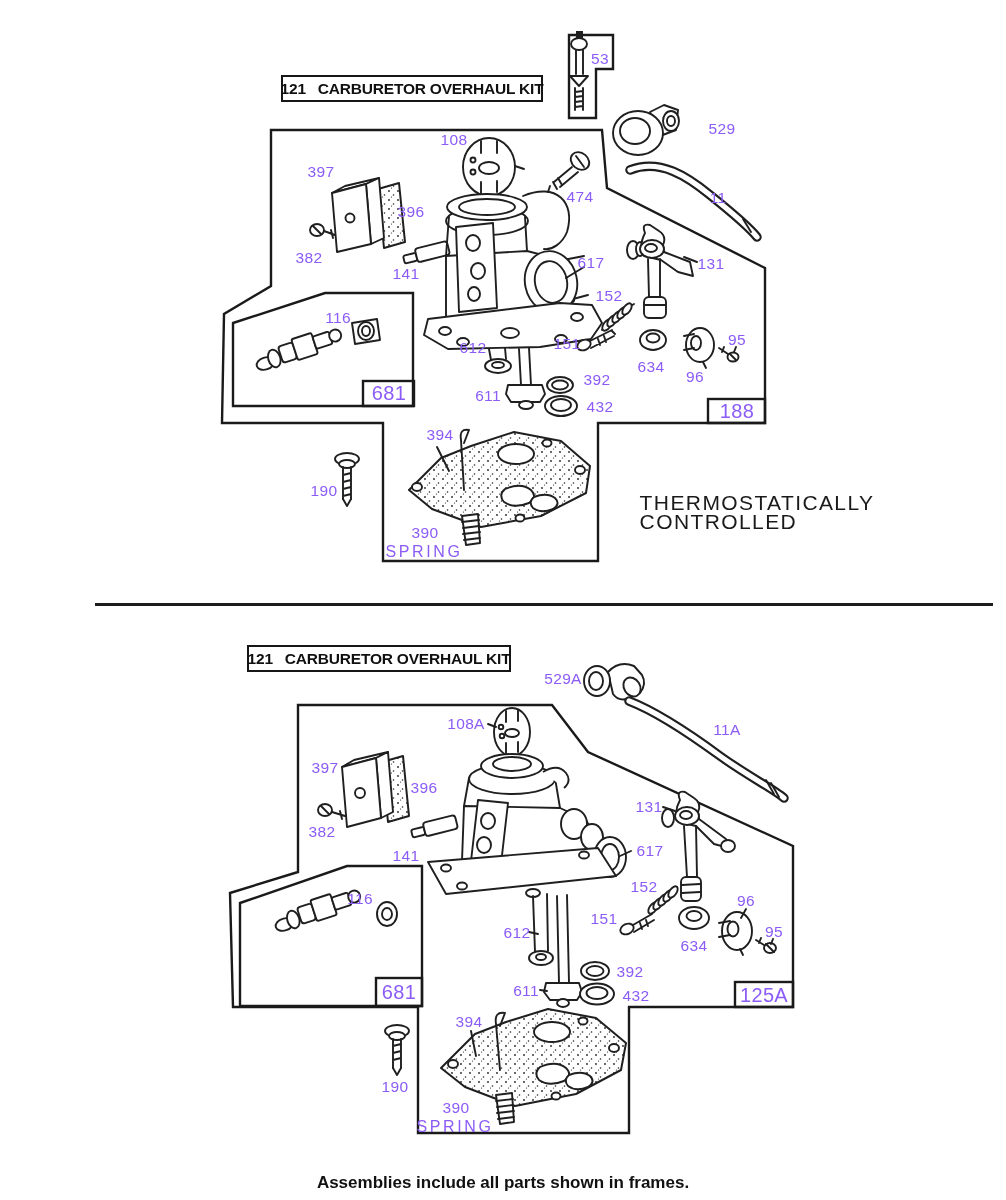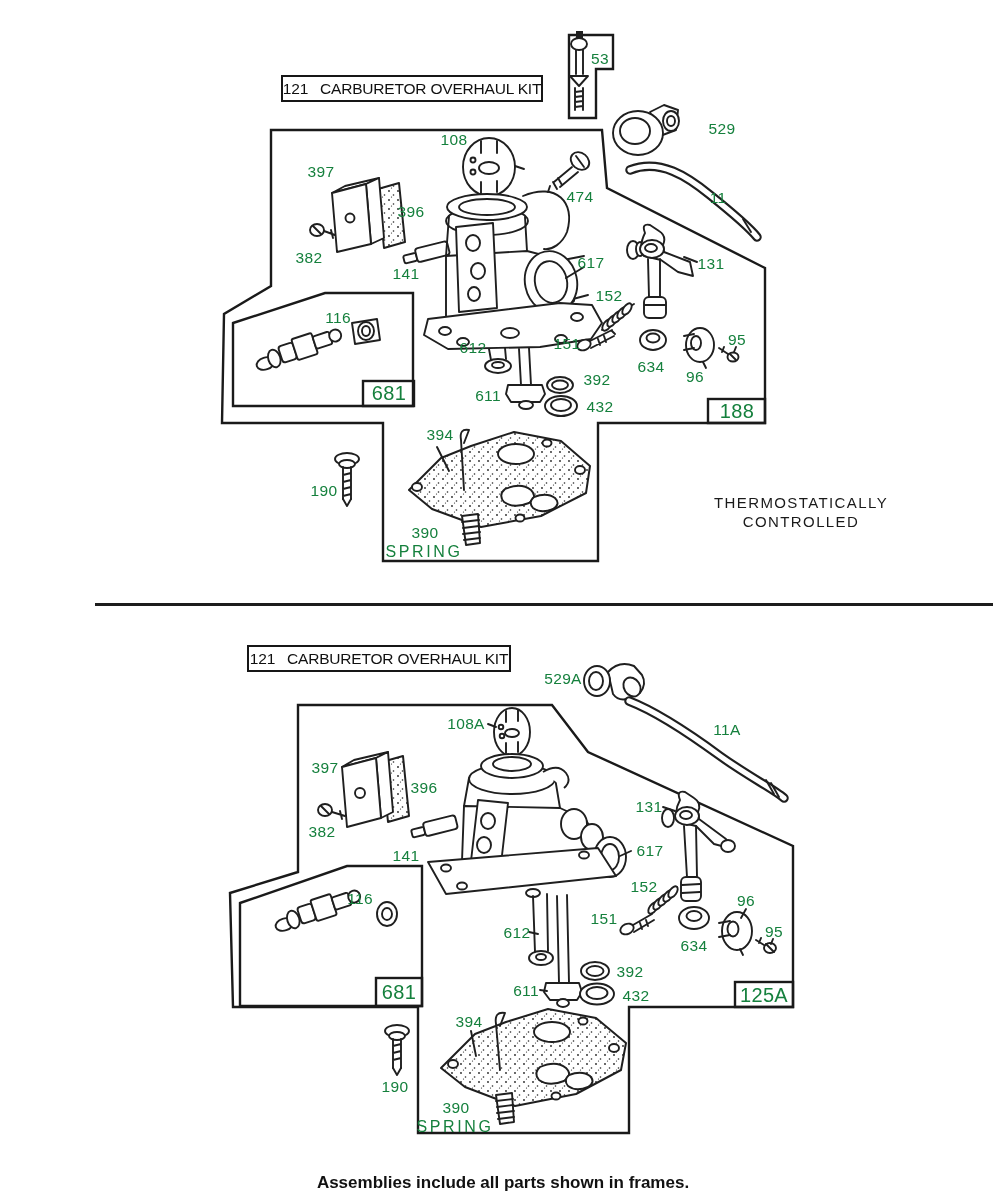--- a/index.html
+++ b/index.html
@@ -9,28 +9,28 @@
   
   .f  {fill:none;stroke:#1a1a1a;stroke-width:2.4;stroke-linejoin:miter;}
   .ln {fill:none;stroke:#1f1f1f;stroke-width:1.9;stroke-linecap:round;stroke-linejoin:round;}
   .wf {fill:#ffffff;stroke:#1f1f1f;stroke-width:1.9;stroke-linejoin:round;}
   .sp {fill:url(#speck);stroke:#1f1f1f;stroke-width:2;stroke-linejoin:round;}
   .tb {fill:none;stroke:#1f1f1f;stroke-width:9.5;stroke-linecap:round;}
   .tw {fill:none;stroke:#ffffff;stroke-width:5.2;stroke-linecap:round;}
   .bk {fill:#1f1f1f;stroke:none;}
   
   .pl{position:absolute;transform:translate(-50%,-50%);font-size:15.5px;letter-spacing:.3px;
-      white-space:nowrap;color:#15803d;}
+      white-space:nowrap;color:#8b5cf6;}
   .pl.spr{font-size:16px;letter-spacing:2.6px;}
   .pl.boxlab{font-size:20px;}
   .kitbox{position:absolute;box-sizing:border-box;border:2.3px solid #161616;background:#fff;
       display:flex;align-items:center;justify-content:center;gap:12px;
-      font-weight:400;font-size:15.5px;letter-spacing:-.2px;color:#101010;white-space:nowrap;}
-  .note{position:absolute;transform:translate(-50%,-50%);text-align:center;font-size:15px;
-      letter-spacing:1.4px;line-height:19px;color:#1a1a1a;white-space:nowrap;margin-left:44px;}
+      font-weight:700;font-size:15.5px;letter-spacing:-.2px;color:#101010;white-space:nowrap;}
+  .note{position:absolute;transform:translate(-50%,-50%);font-size:21px;
+      letter-spacing:1.4px;line-height:19px;color:#1a1a1a;white-space:nowrap;}
   .divider{position:absolute;left:95px;top:603px;width:898px;height:3px;background:#1d1d1d;}
   .caption{position:absolute;transform:translate(-50%,-50%);font-weight:700;font-size:17px;
       white-space:nowrap;color:#111;}
 </style>
 </head>
 <body>
 
 <div class="page">
 
 <svg class="art" viewBox="0 0 1006 1200">

